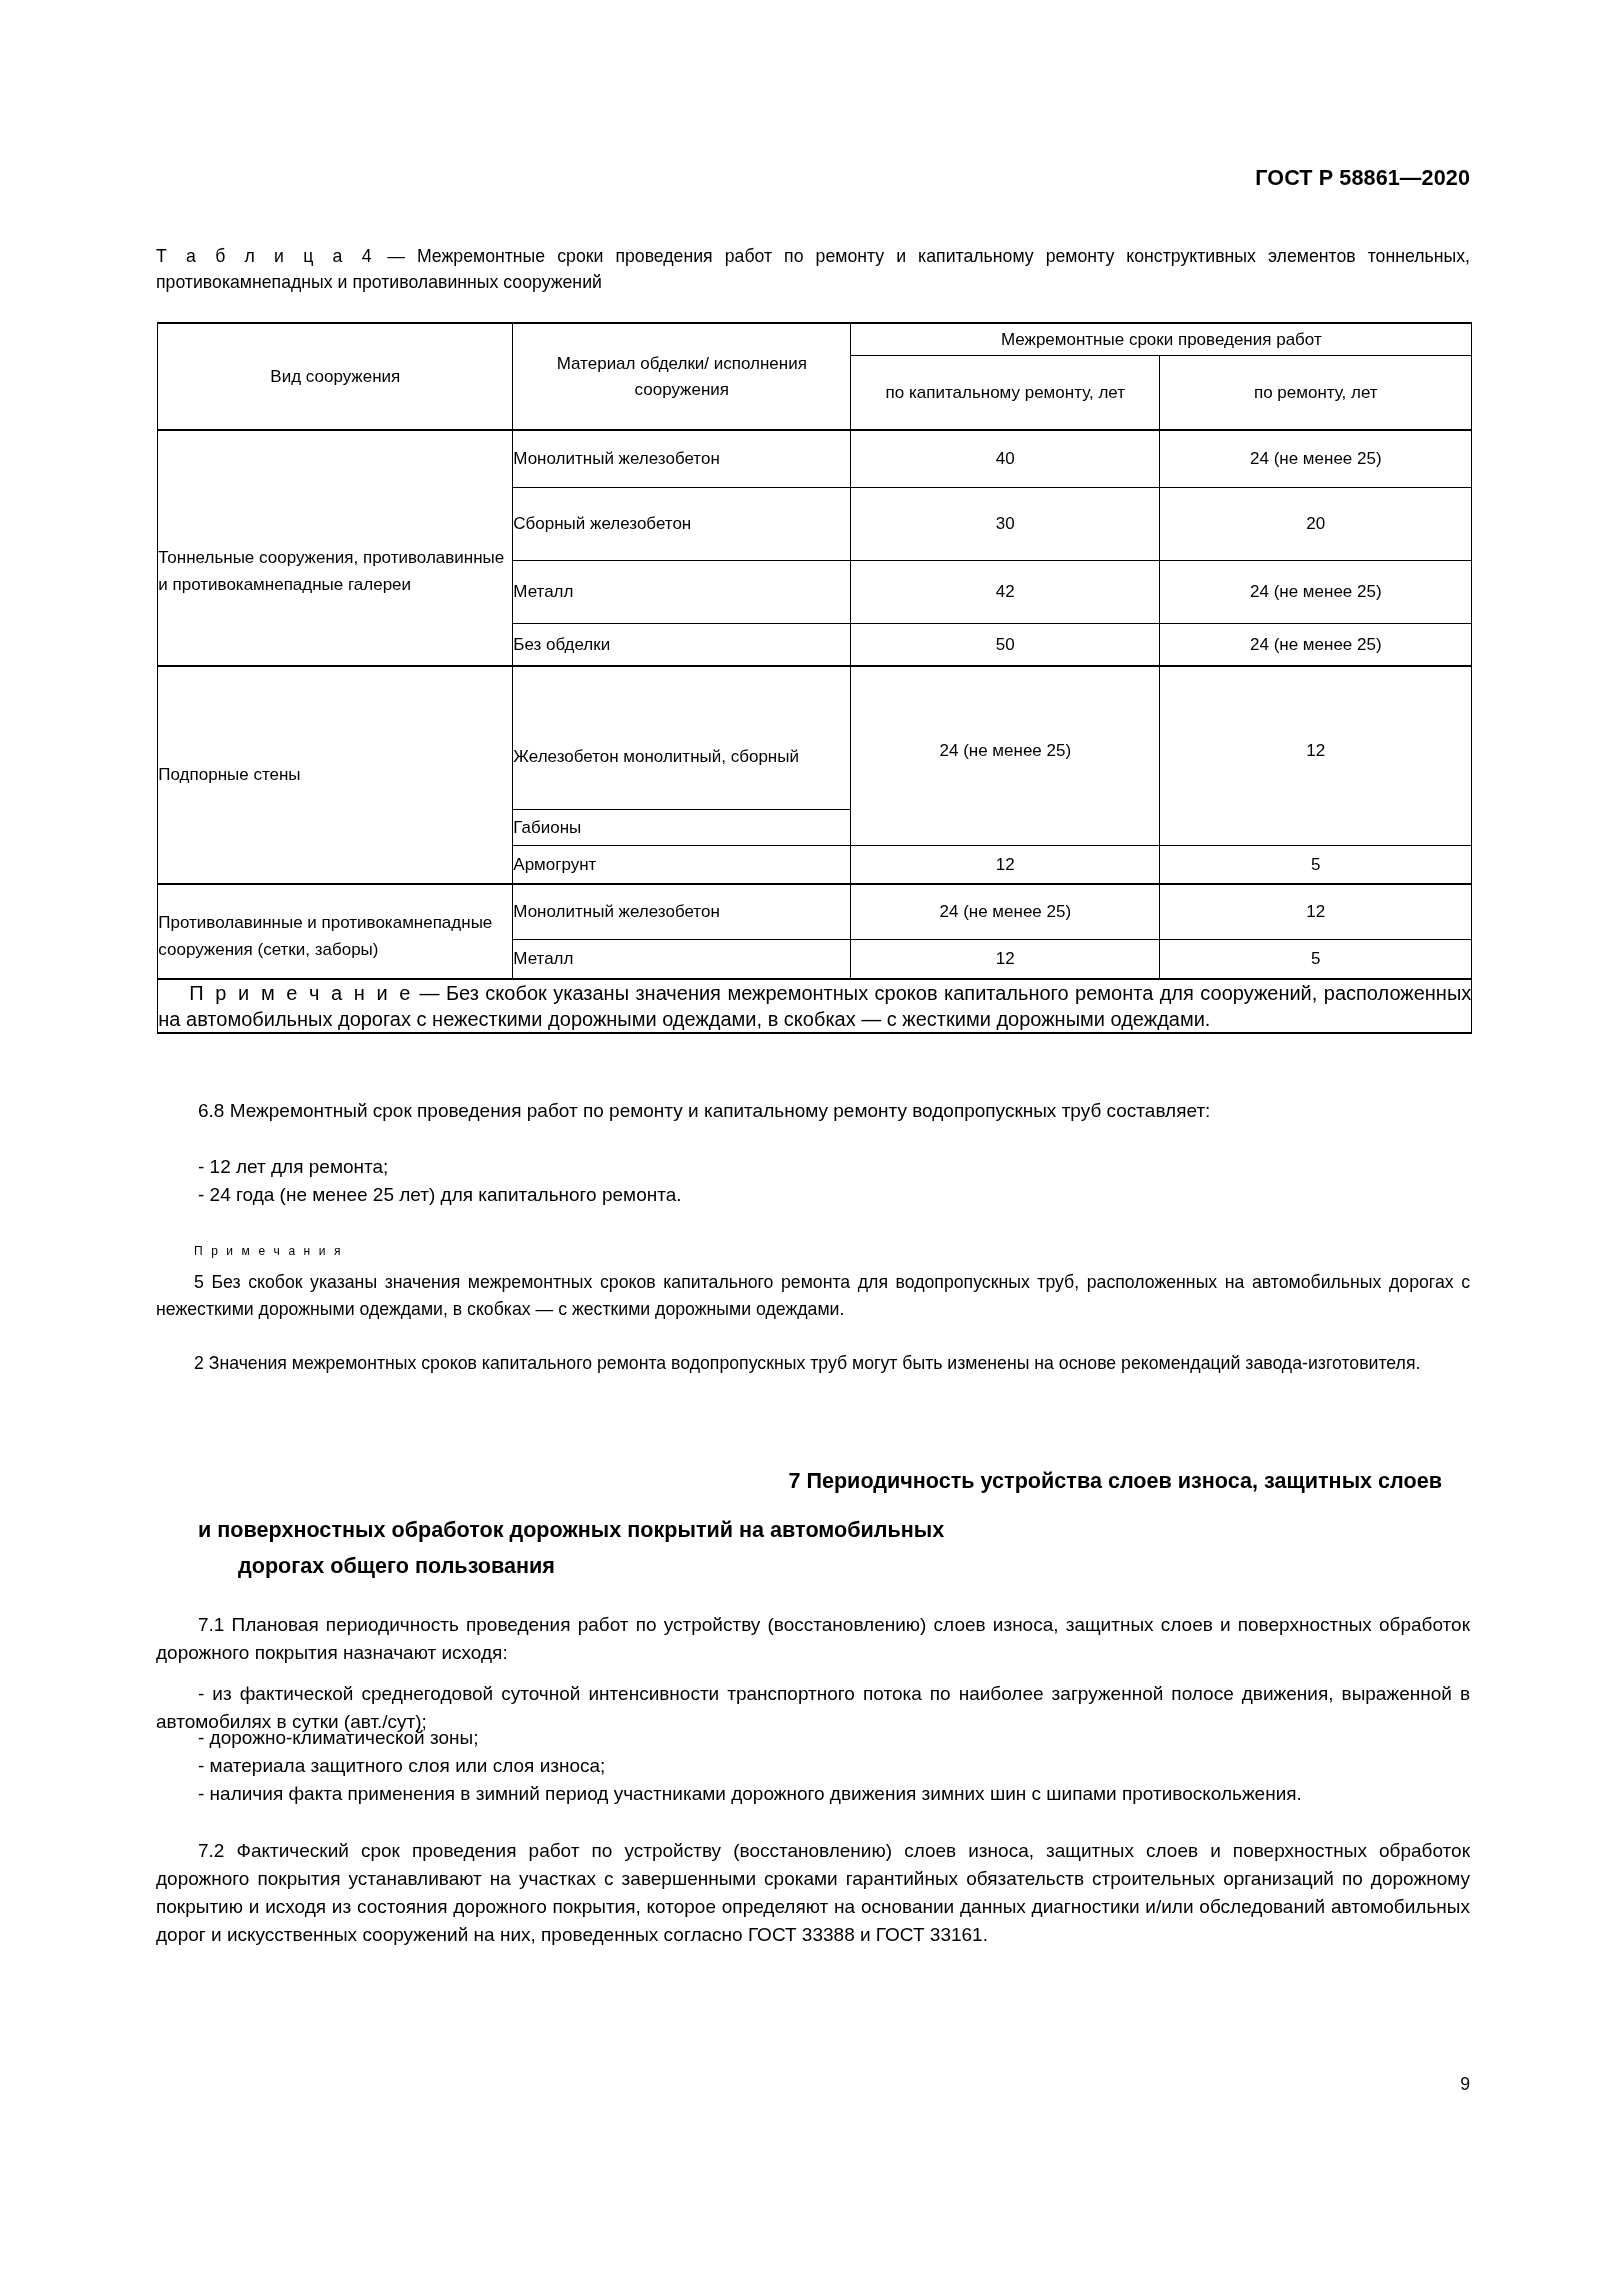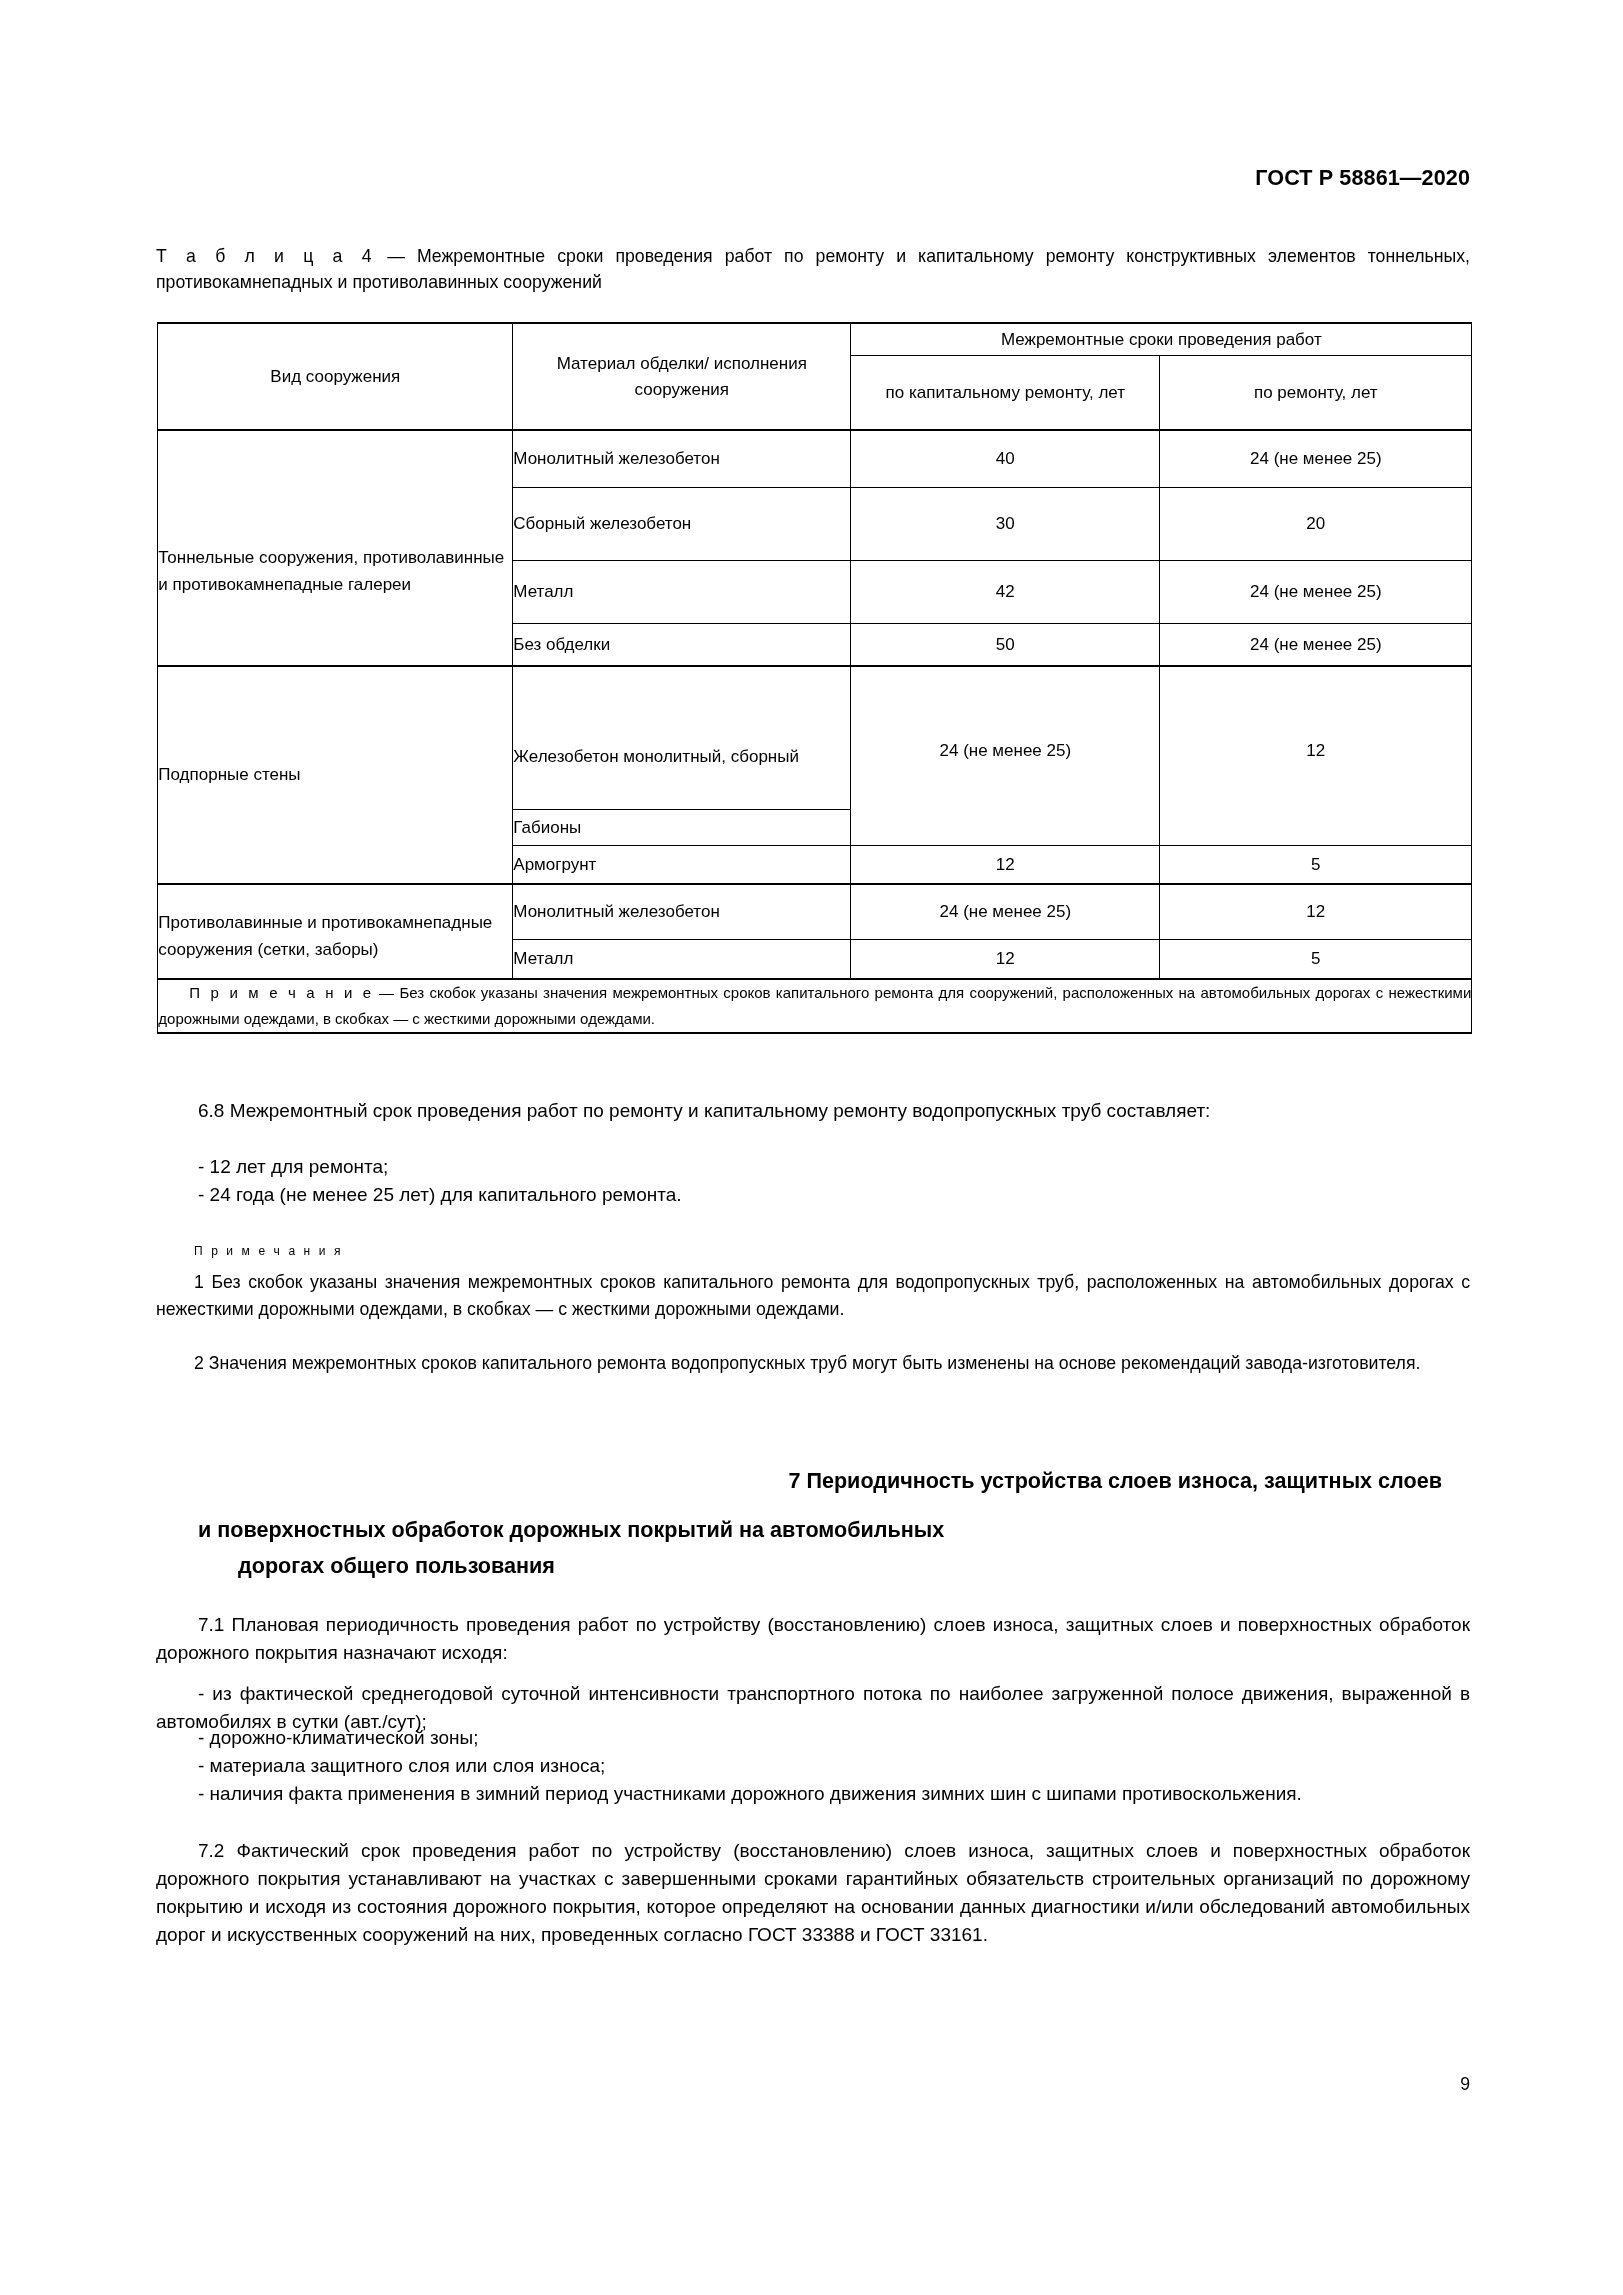--- a/index.html
+++ b/index.html
@@ -80,21 +80,21 @@
   .c-left { text-align: left; }
   .c-just { text-align: justify; text-align-last: left; }
 
   .hdr-cell { text-align: center; line-height: 26px; }
   .vtop { vertical-align: top; }
   .vbot { vertical-align: bottom; }
 
   .row-tall td { height: 56px; }
 
   .note-cell {
-    font-size: 15px;
+    font-size: 20px;
     line-height: 26px;
     padding: 13px 11.8px 10.5px 11.8px;
     text-align: justify;
     text-align-last: left;
     margin-top: 16px;
   }
   .note-lead {
     letter-spacing: 2.6px;
   }
 
@@ -238,21 +238,21 @@
     </table>
 
     <div class="para ind" style="top:1097px;">6.8  Межремонтный срок проведения работ по ремонту и капитальному ремонту водопропускных труб составляет:</div>
 
     <div class="para left" style="top:1153px; text-indent:42px;">- 12 лет для ремонта;</div>
 
     <div class="para left" style="top:1181px; text-indent:42px;">- 24 года (не менее 25 лет) для капитального ремонта.</div>
 
     <div class="note-title" style="top:1238px;">П р и м е ч а н и я</div>
 
-    <div class="note-block ind" style="top:1269px;">1 Без скобок указаны значения межремонтных сроков капитального ремонта для водопропускных труб, расположенных на автомобильных дорогах с нежесткими дорожными одеждами, в скобках — с жесткими дорожными одеждами.</div>
+    <div class="note-block ind" style="top:1269px;">5 Без скобок указаны значения межремонтных сроков капитального ремонта для водопропускных труб, расположенных на автомобильных дорогах с нежесткими дорожными одеждами, в скобках — с жесткими дорожными одеждами.</div>
 
     <div class="note-block ind" style="top:1350px;">2 Значения межремонтных сроков капитального ремонта водопропускных труб могут быть изменены на основе рекомендаций завода-изготовителя.</div>
 
     <h2 class="section" style="top:1464px;text-align:right;">7  Периодичность устройства слоев износа, защитных слоев</h2>
     <h2 class="section" style="top:1513px;">и поверхностных обработок дорожных покрытий на автомобильных</h2>
     <h2 class="section" style="top:1549px;margin-left:40px;">дорогах общего пользования</h2>
 
     <div class="para ind" style="top:1611px;">7.1 Плановая периодичность проведения работ по устройству (восстановлению) слоев износа, защитных слоев и поверхностных обработок дорожного покрытия назначают исходя:</div>
 
     <div class="para ind" style="top:1668px;margin-top:12px;">- из фактической среднегодовой суточной интенсивности транспортного потока по наиболее загруженной полосе движения, выраженной в автомобилях в сутки (авт./сут);</div>

